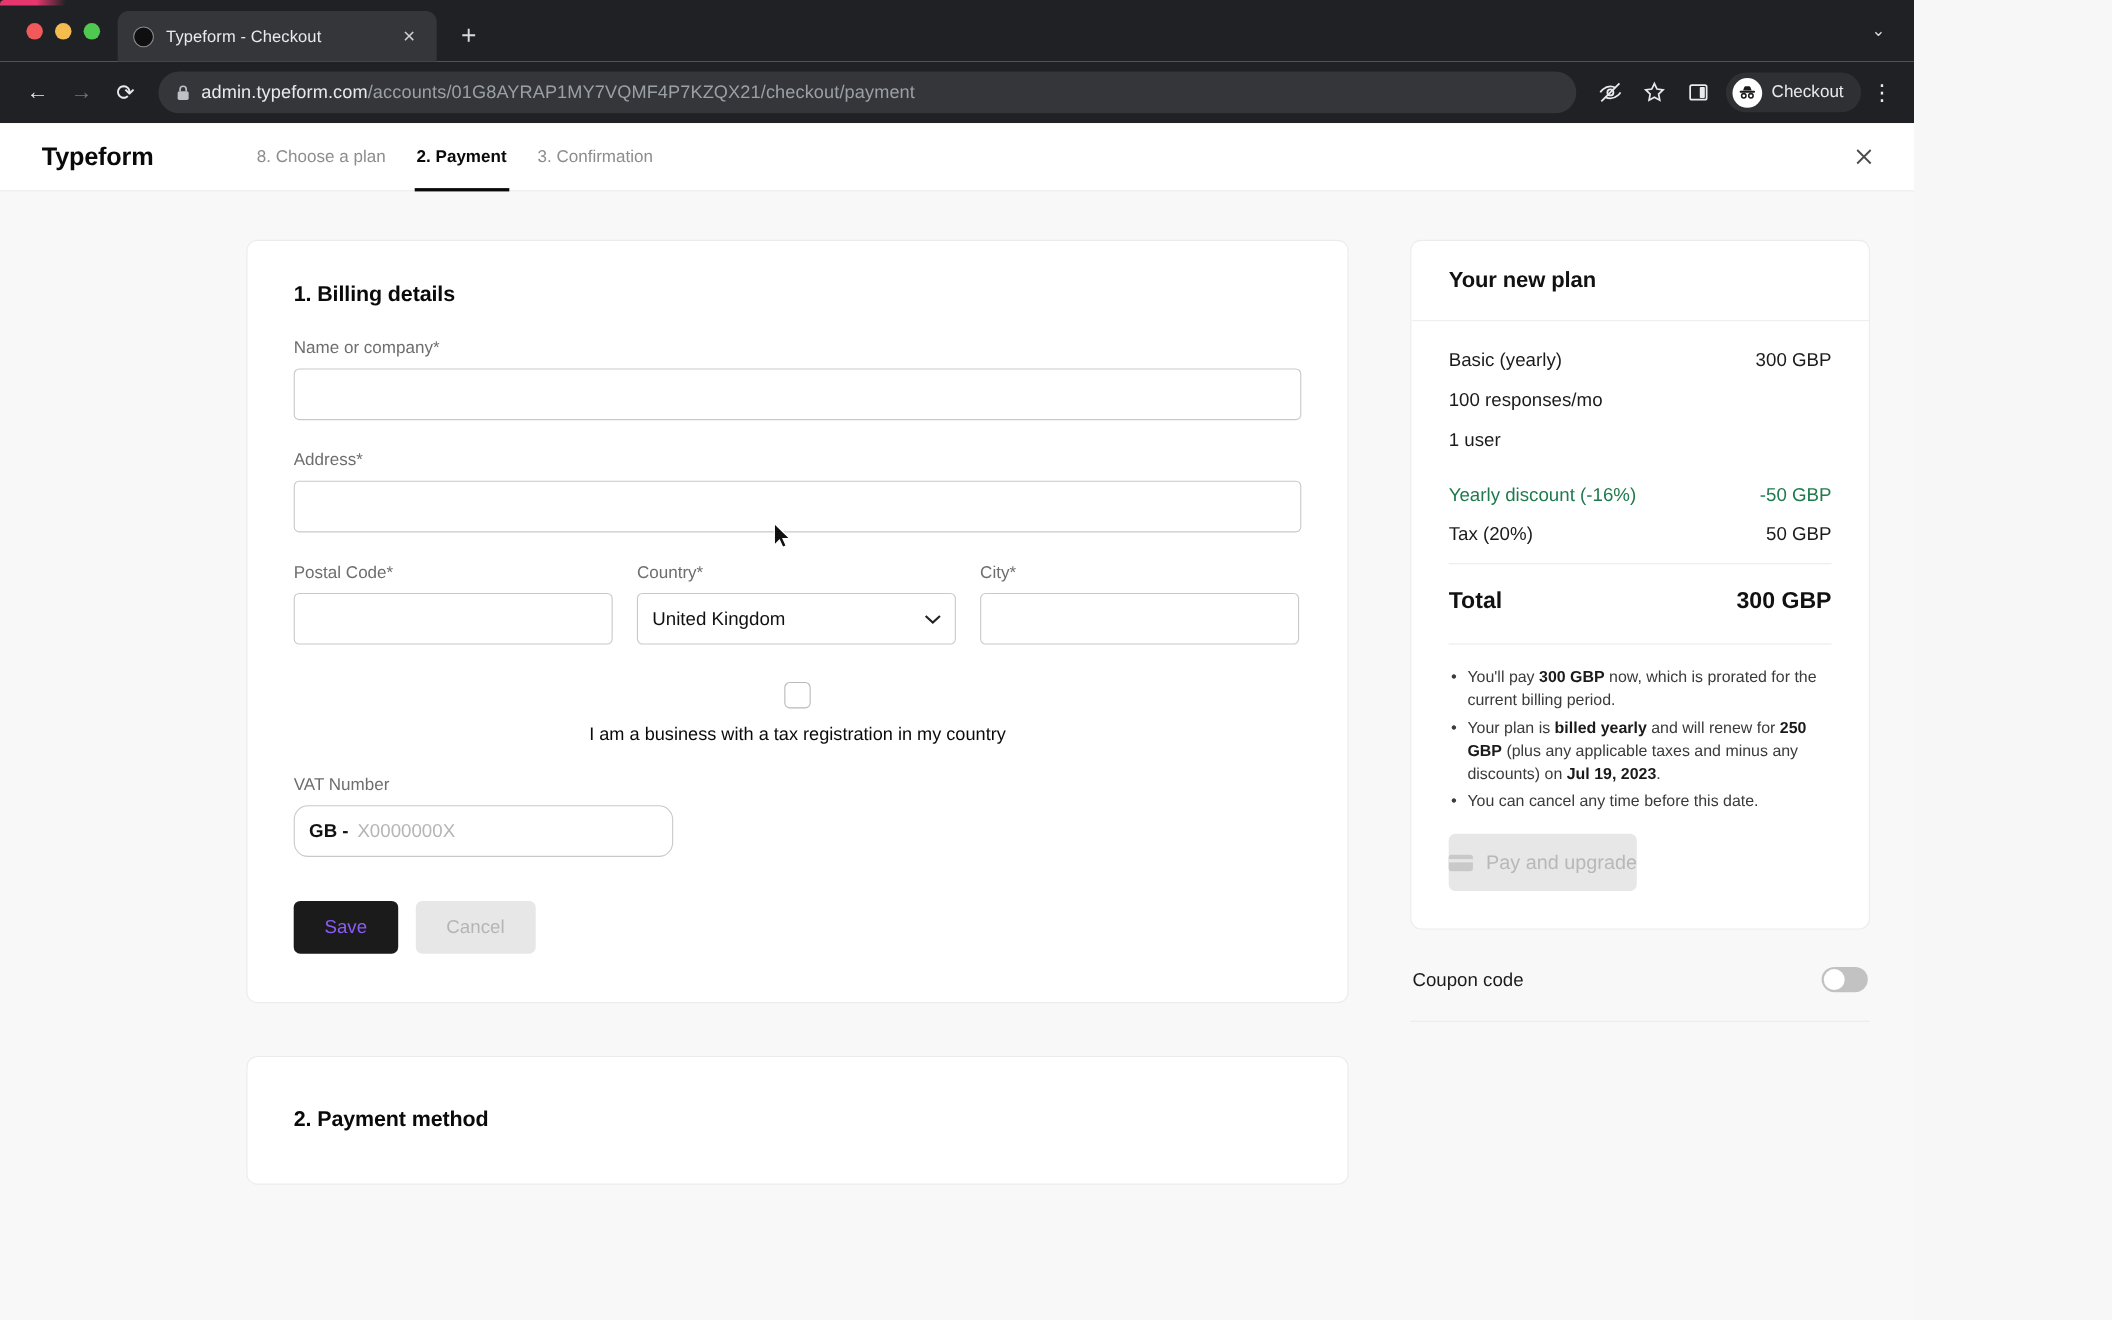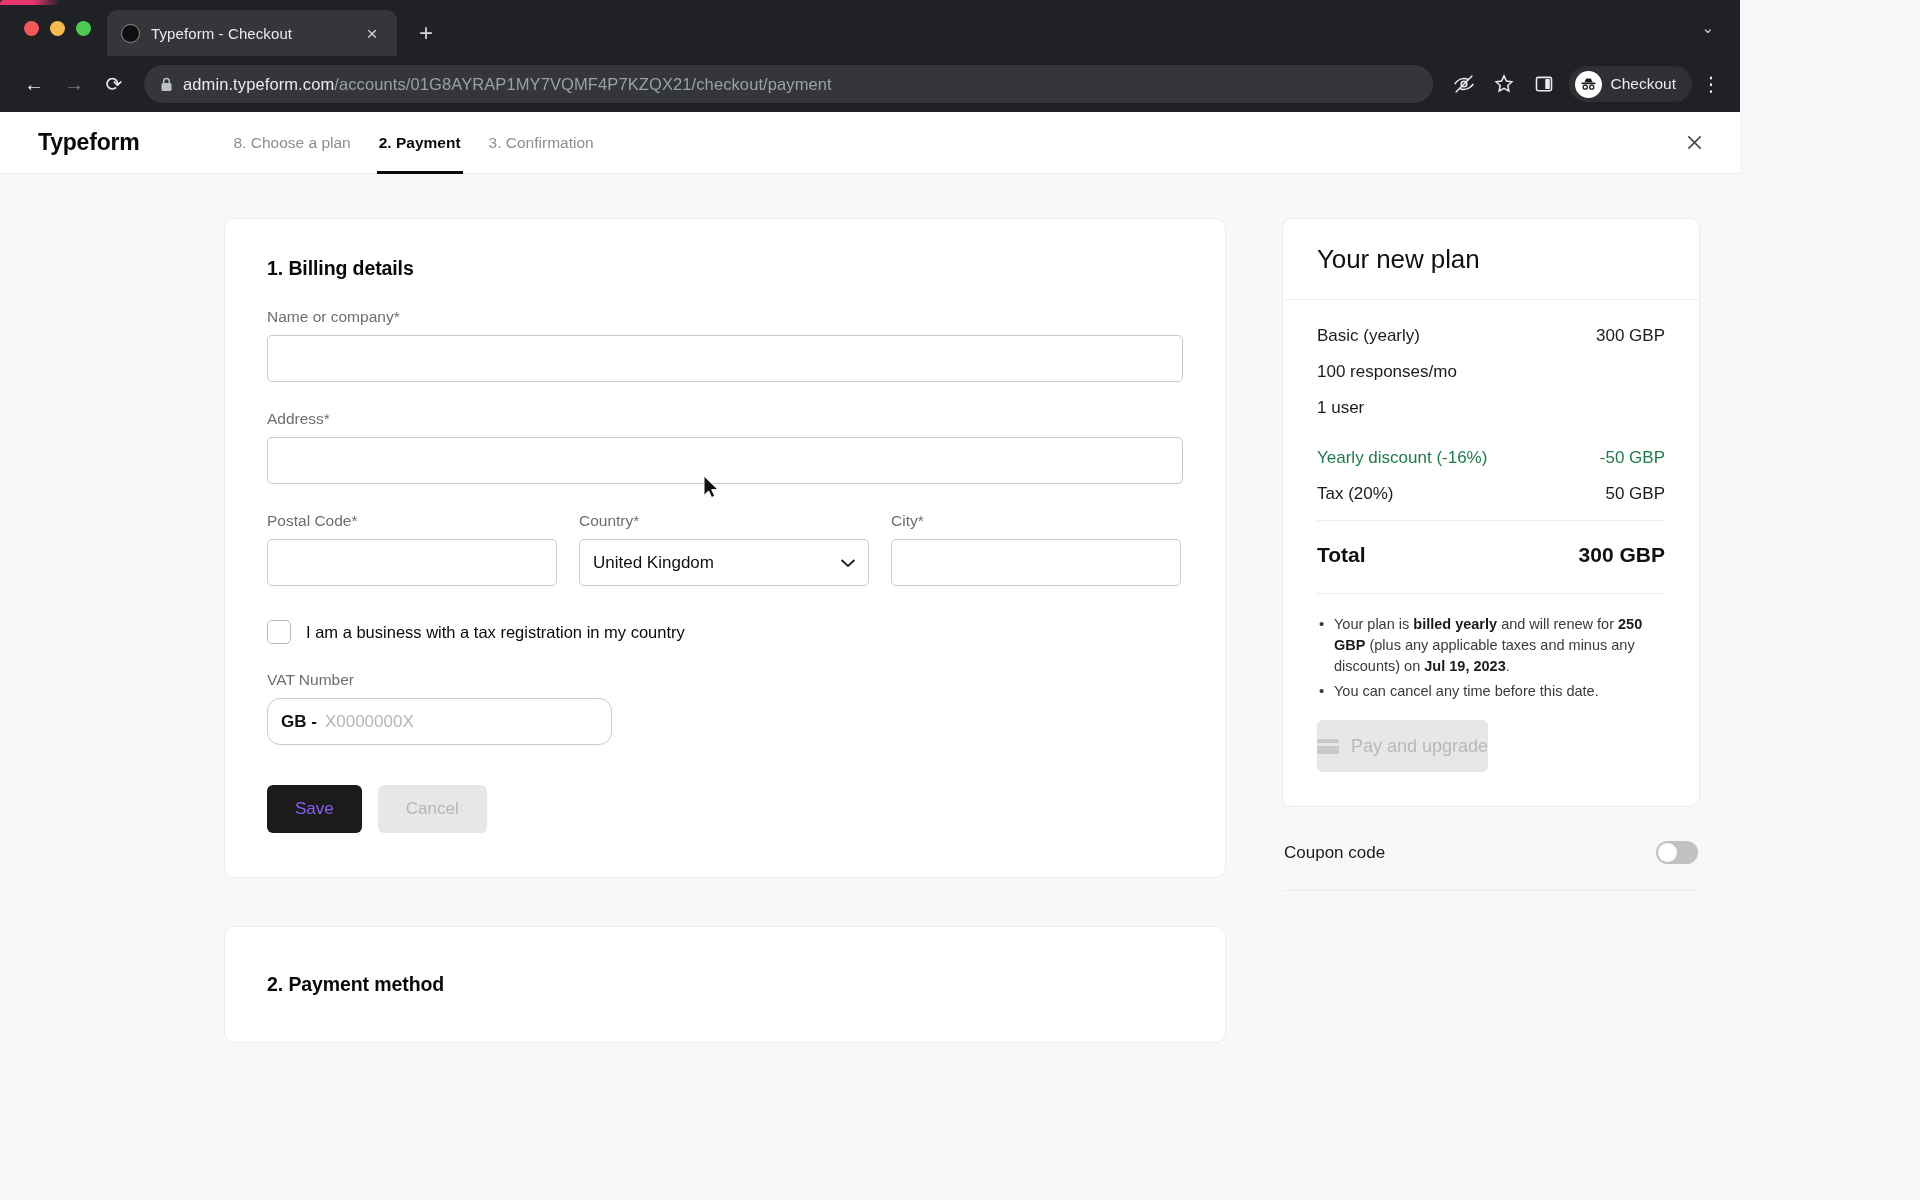--- a/index.html
+++ b/index.html
@@ -137,21 +137,21 @@
   .select-box {
     width: 100%; height: 47px; border: 1px solid #c9c9c9; border-radius: 5px;
     background: #fff; font-size: 17px; color: #111; padding: 0 38px 0 13px;
     display: flex; align-items: center;
   }
   .select-caret {
     position: absolute; right: 13px; top: 0; height: 47px; display: flex;
     align-items: center; color: #333; pointer-events: none;
   }
 
-  .checkbox-row { display: flex; align-items: center; gap: 15px; margin-top: 34px; }
+  .checkbox-row { display: flex; align-items: center; gap: 15px; margin-top: 34px; flex-direction: column; }
   .checkbox {
     width: 24px; height: 24px; border: 1.6px solid #b9b9b9; border-radius: 5px;
     background: #fff; flex: 0 0 24px;
   }
   .checkbox-label { font-size: 16.5px; color: #0a0a0a; }
 
   .vat-field { margin-top: 27px; width: 345px; }
   .vat-box {
     height: 47px; border: 1px solid #c9c9c9; border-radius: 13px; background: #fff;
     display: flex; align-items: center; padding: 0 13px; gap: 8px;
@@ -166,21 +166,21 @@
     align-items: center; justify-content: center;
   }
   .btn-save { background: #1b1b1b; color: #8b5cf6; font-weight: 400; }
   .btn-cancel { background: #e7e7e7; color: #b5b5b5; }
 
   .payment-card { margin-top: 48px; padding: 46px 42px; }
 
   
   .plan-card { background: #fff; border: 1px solid #ececec; border-radius: 10px; overflow: hidden; }
   .plan-head { padding: 25px 34px 24px 34px; border-bottom: 1px solid #eee; }
-  .plan-head h2 { font-size: 26px; font-weight: 400; color: #111; letter-spacing: -.1px; }
+  .plan-head h2 { font-size: 20px; font-weight: 700; color: #111; letter-spacing: -.1px; }
   .plan-body { padding: 26px 34px 0 34px; }
   .plan-line {
     display: flex; justify-content: space-between; align-items: baseline;
     font-size: 17px; color: #1b1b1b; margin-bottom: 16px;
   }
   .plan-line.sub { display: block; }
   .plan-line.green { color: #1f7a4d; }
   .plan-line .amt { white-space: nowrap; }
   .plan-gap { height: 14px; }
   .plan-div { height: 1px; background: #ececec; margin: 14px 0 22px 0; }
@@ -403,20 +403,21 @@
               <span>Tax (20%)</span>
               <span class="amt">50 GBP</span>
             </div>
             <div class="plan-div"></div>
             <div class="plan-total">
               <span class="lbl">Total</span>
               <span class="amt">300 GBP</span>
             </div>
             <div class="plan-div2"></div>
             <ul class="plan-notes">
+              <li>You'll pay <b>300 GBP</b> now, which is prorated for the current billing period.</li>
               <li>Your plan is <b>billed yearly</b> and will renew for <b>250 GBP</b> (plus any applicable taxes and minus any discounts) on <b>Jul 19, 2023</b>.</li>
               <li>You can cancel any time before this date.</li>
             </ul>
           </div>
           <button class="pay-btn" disabled="">
             <span class="card-icon"></span>
             <span>Pay and upgrade</span>
           </button>
         </div>
 

